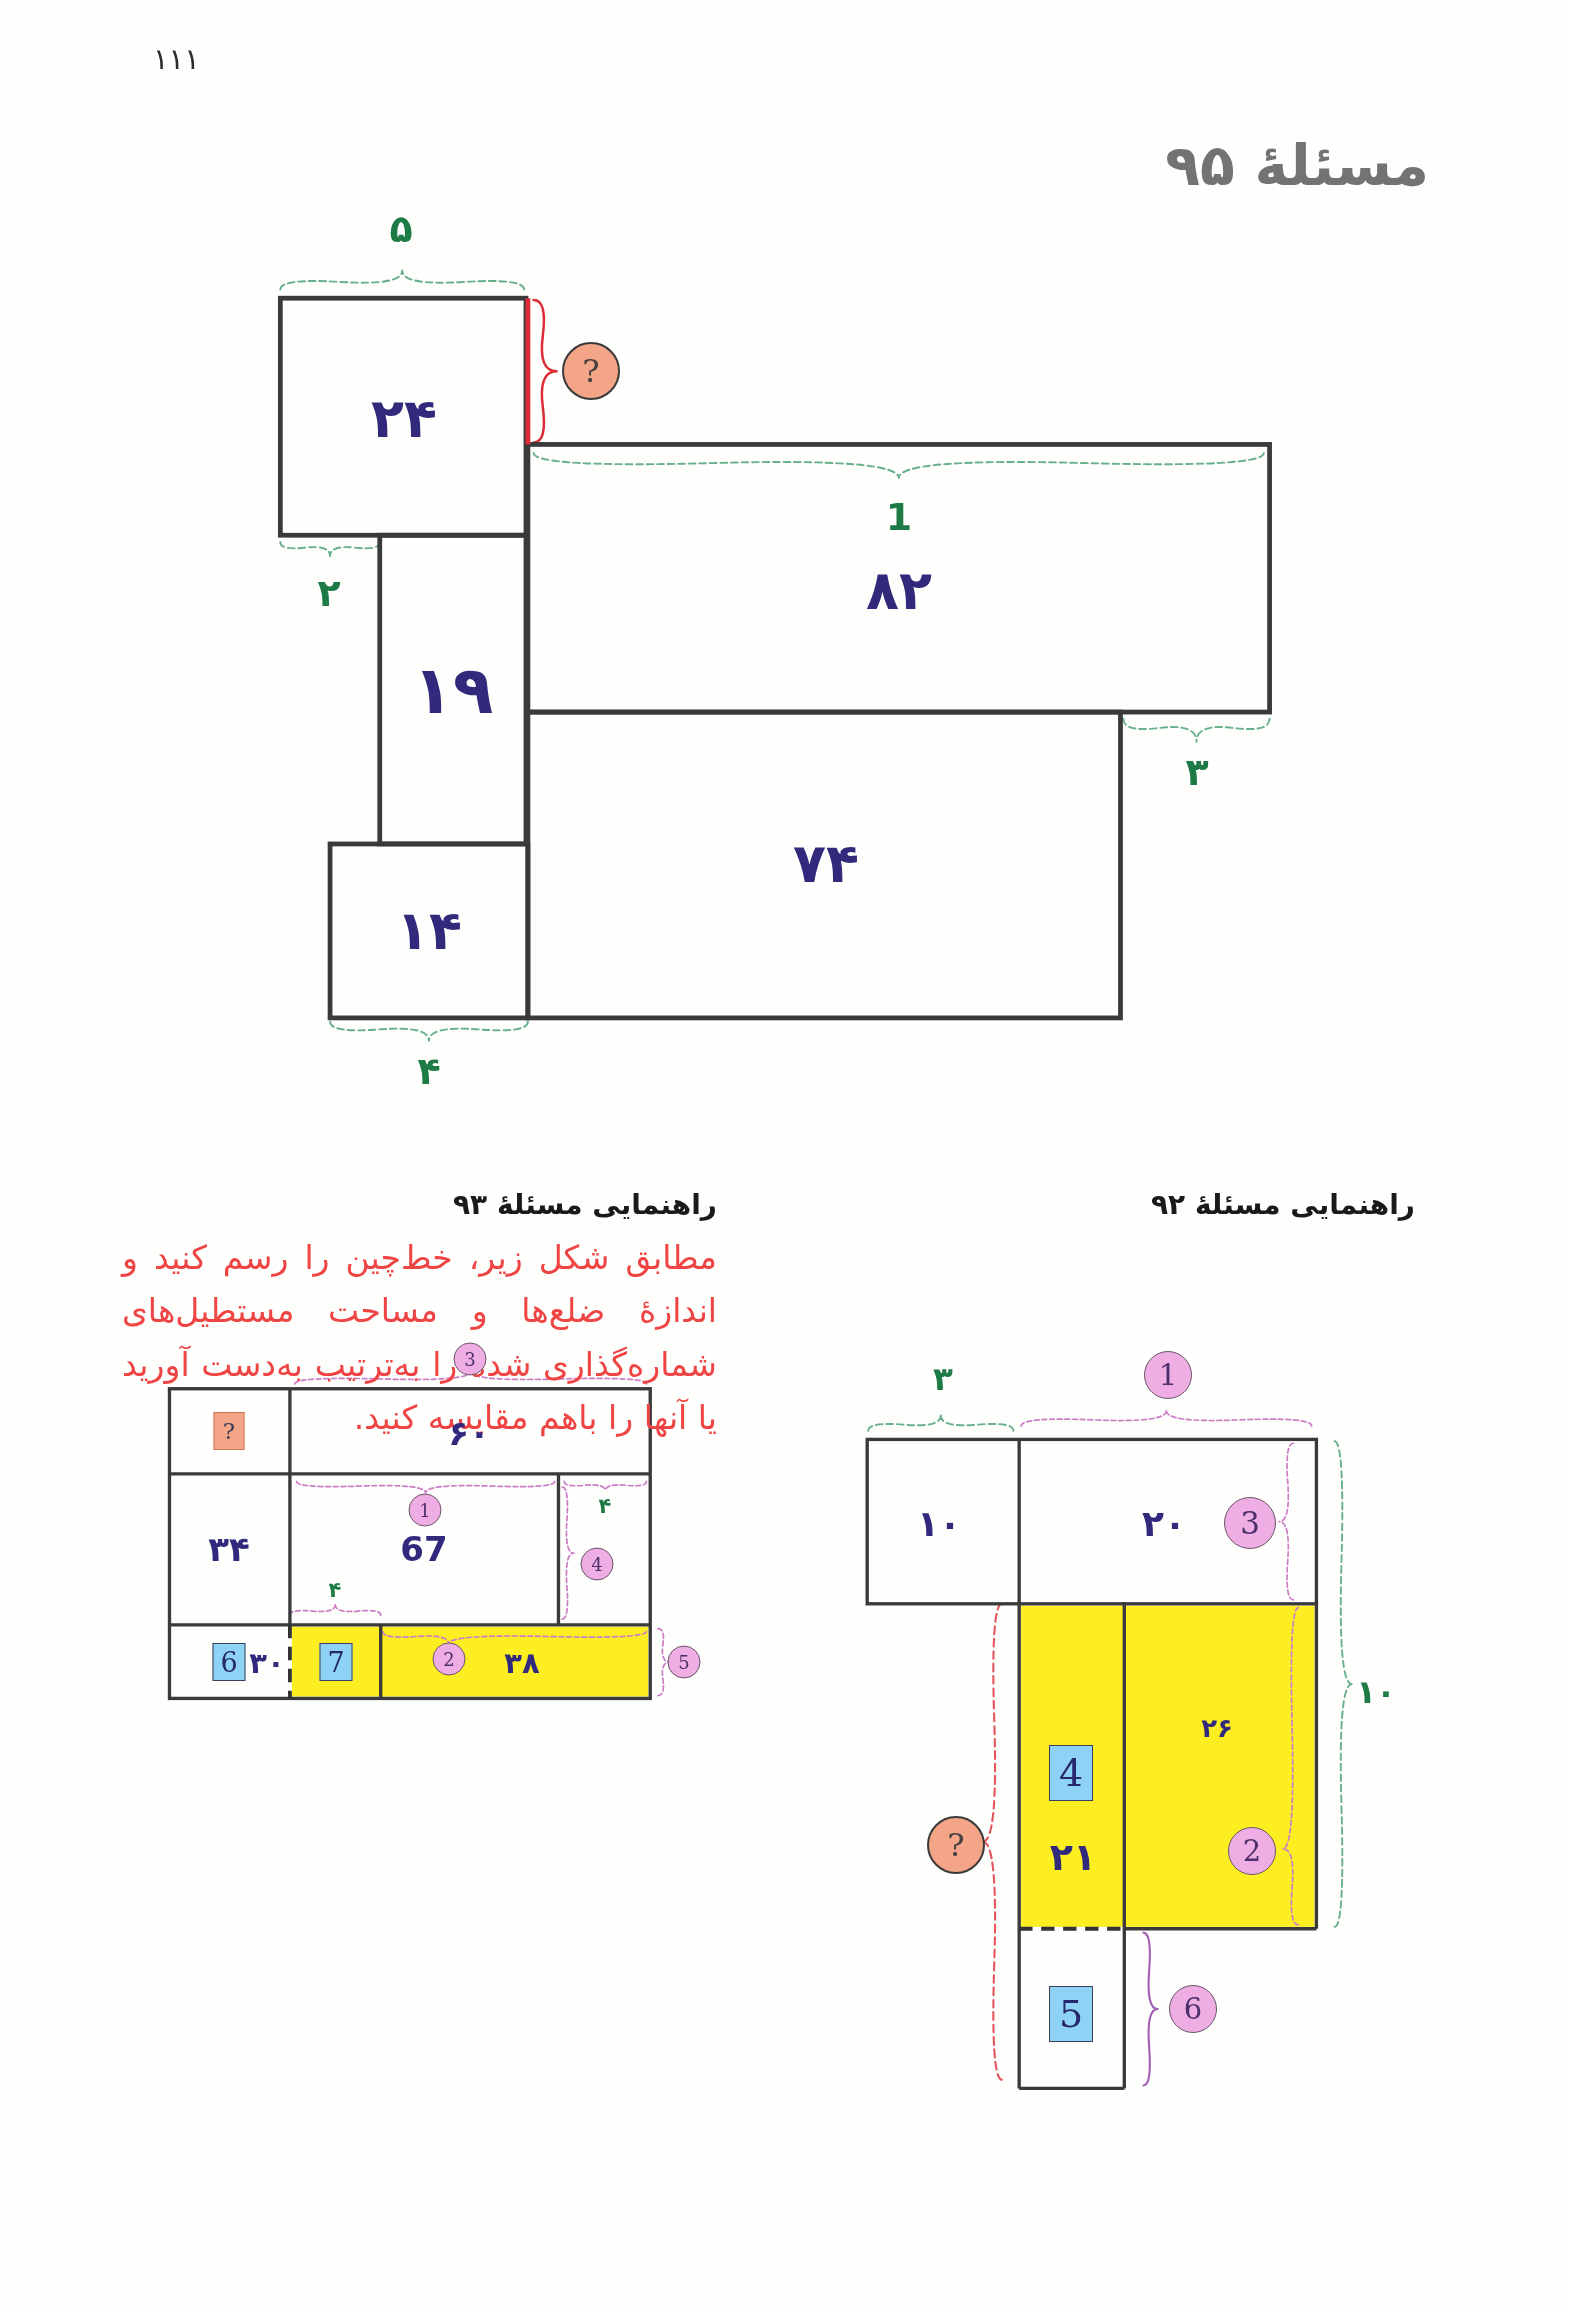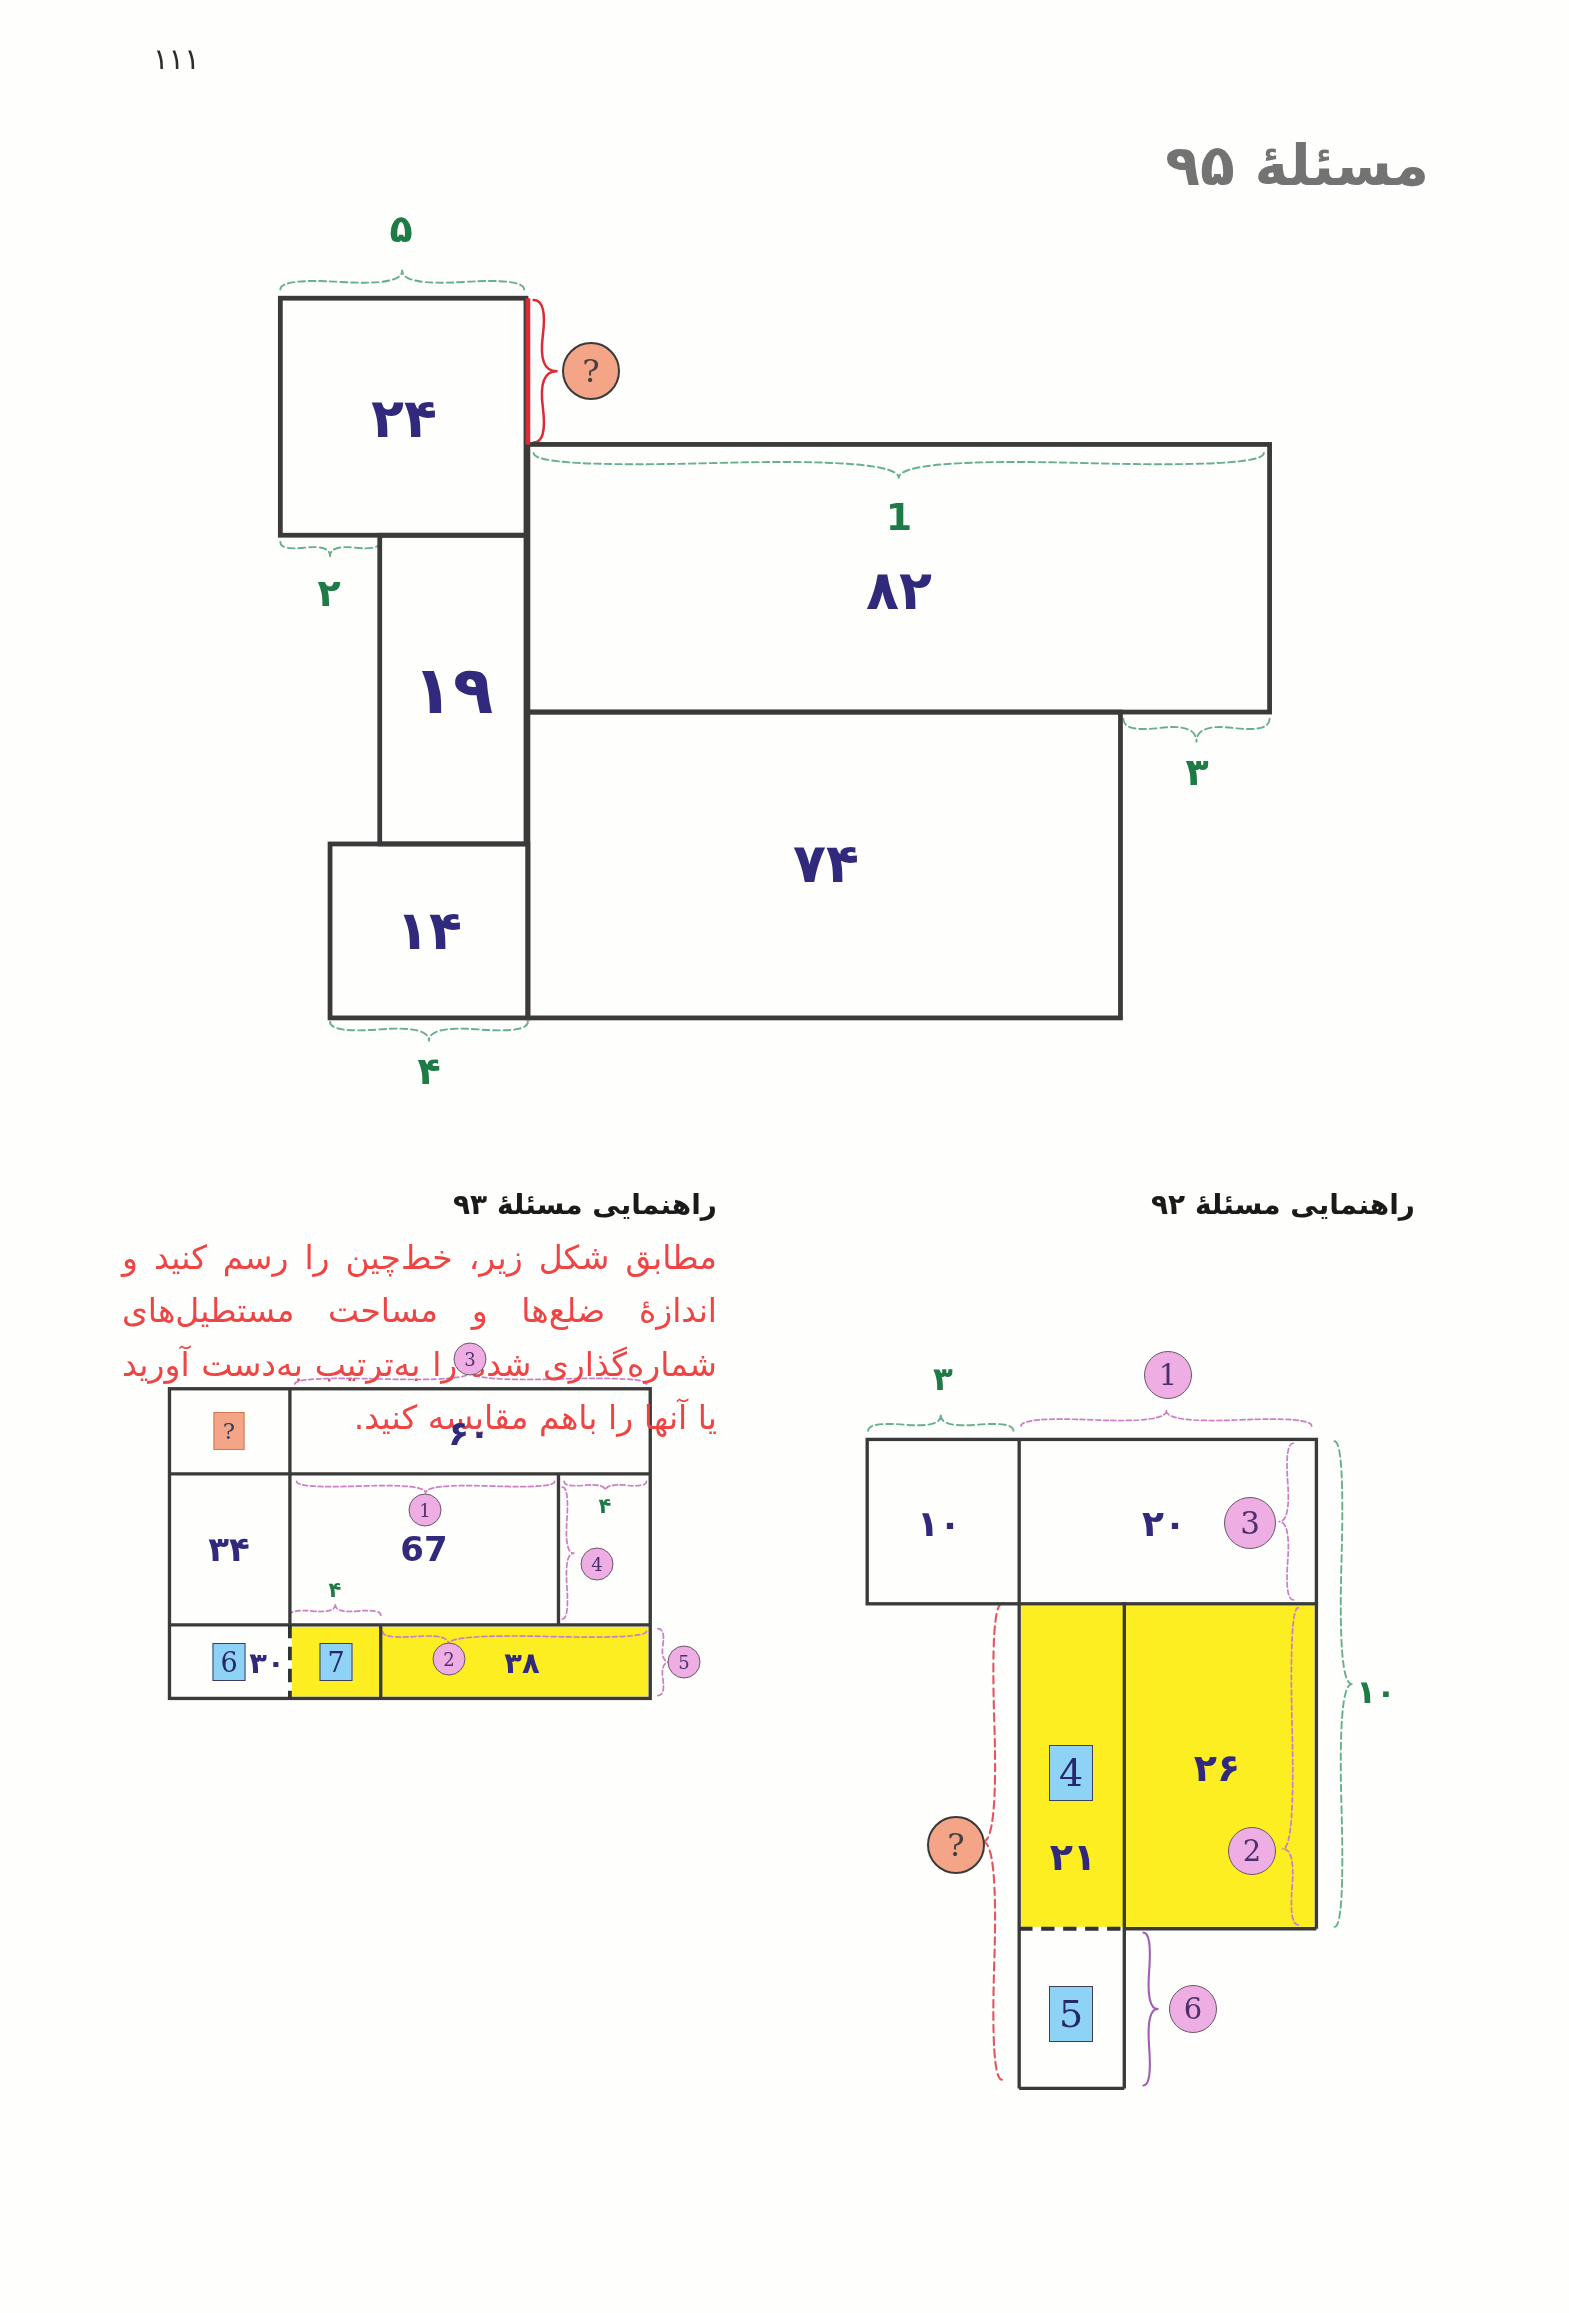--- a/index.html
+++ b/index.html
@@ -107,21 +107,21 @@
   <div class="circ pinkc" style="left:470px;top:1359px;width:31px;height:31px;font-size:18px;">3</div>
   <div class="circ pinkc" style="left:425px;top:1510px;width:31px;height:31px;font-size:18px;">1</div>
   <div class="circ pinkc" style="left:597px;top:1564px;width:31px;height:31px;font-size:18px;">4</div>
   <div class="circ pinkc" style="left:449px;top:1659px;width:31px;height:31px;font-size:18px;">2</div>
   <div class="circ pinkc" style="left:684px;top:1662px;width:31px;height:31px;font-size:18px;">5</div>
 
   <div class="h2" style="right:155px;top:1188px;">راهنمایی مسئلهٔ ۹۲</div>
 
   <div class="lbl navy" style="left:939px;top:1523px;font-size:36px;">۱۰</div>
   <div class="lbl navy" style="left:1164px;top:1523px;font-size:36px;">۲۰</div>
-  <div class="lbl navy" style="left:1217px;top:1768px;font-size:38px;">۲۶</div>
+  <div class="lbl navy" style="left:1217px;top:1728px;font-size:26px;">۲۶</div>
   <div class="lbl navy" style="left:1073px;top:1857px;font-size:38px;">۲۱</div>
   <div class="lbl green" style="left:943px;top:1379px;font-size:32.5px;">۳</div>
   <div class="lbl green" style="left:1376px;top:1692px;font-size:32.5px;">۱۰</div>
   <div class="bluebox" style="left:1071px;top:1773px;width:42px;height:54px;font-size:38px;">4</div>
   <div class="bluebox" style="left:1071px;top:2014px;width:42px;height:54px;font-size:38px;">5</div>
   <div class="circ pinkc" style="left:1168px;top:1375px;width:46px;height:46px;font-size:29px;">1</div>
   <div class="circ pinkc" style="left:1250px;top:1523px;width:50px;height:50px;font-size:31px;">3</div>
   <div class="circ pinkc" style="left:1252px;top:1851px;width:46px;height:46px;font-size:29px;">2</div>
   <div class="circ pinkc" style="left:1193px;top:2009px;width:46px;height:46px;font-size:29px;">6</div>
   <div class="circ salmonc" style="left:956px;top:1845px;width:54px;height:54px;font-size:32.5px;">?</div>

